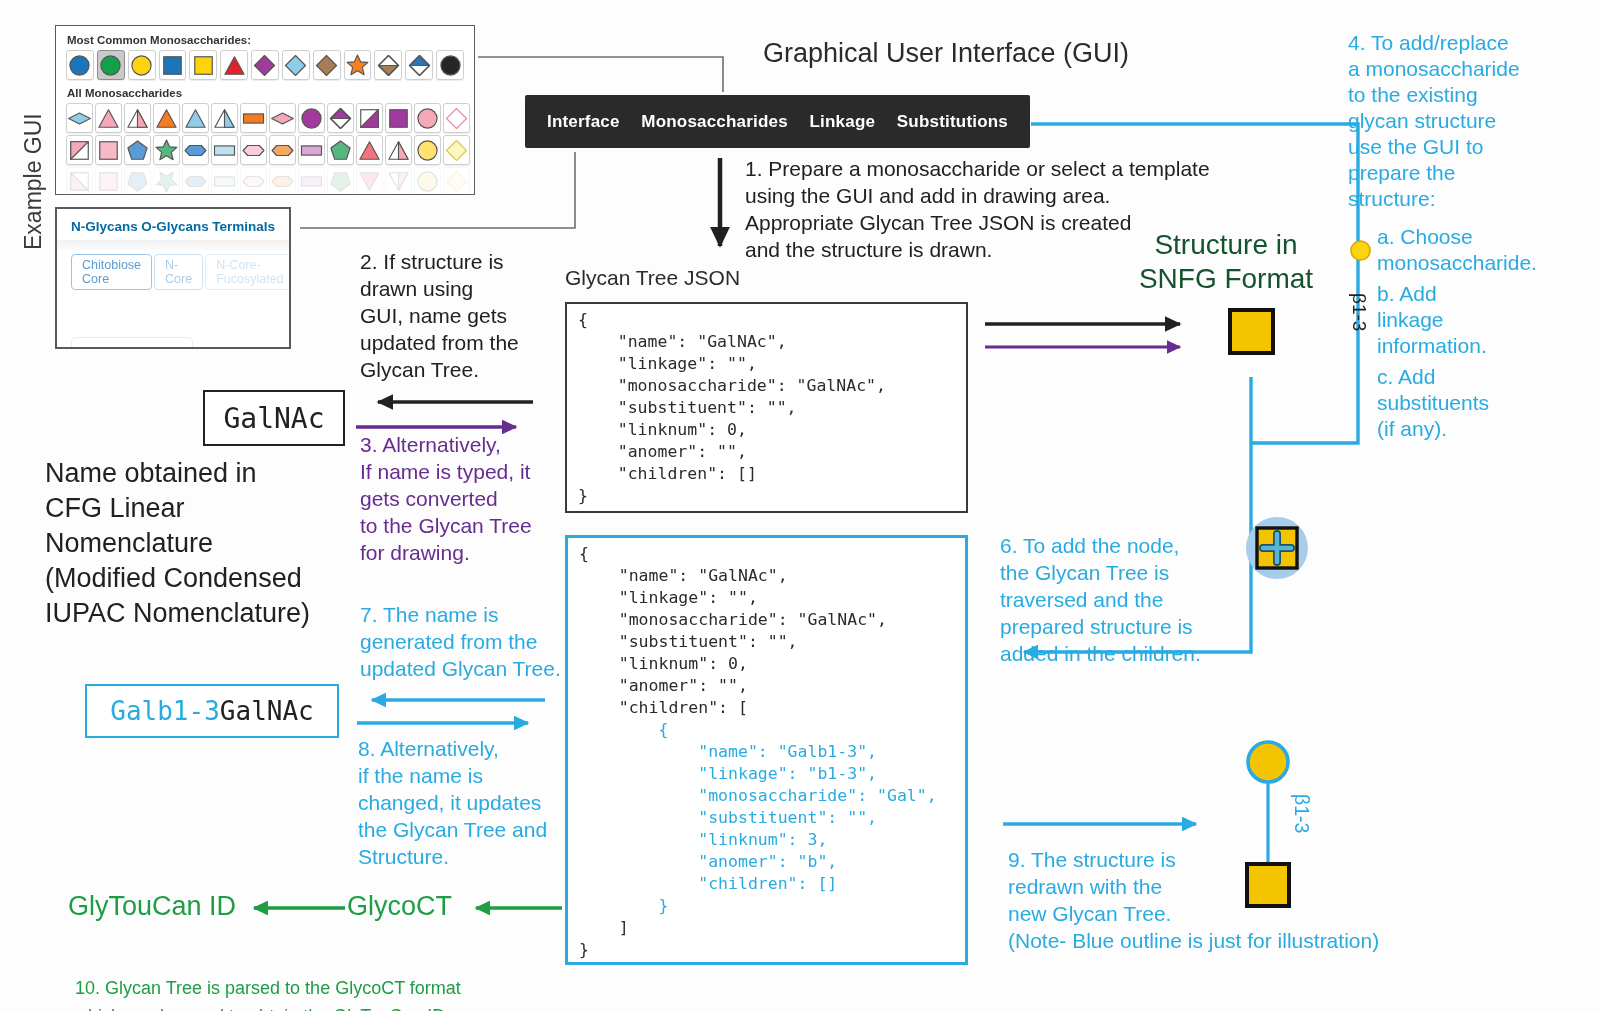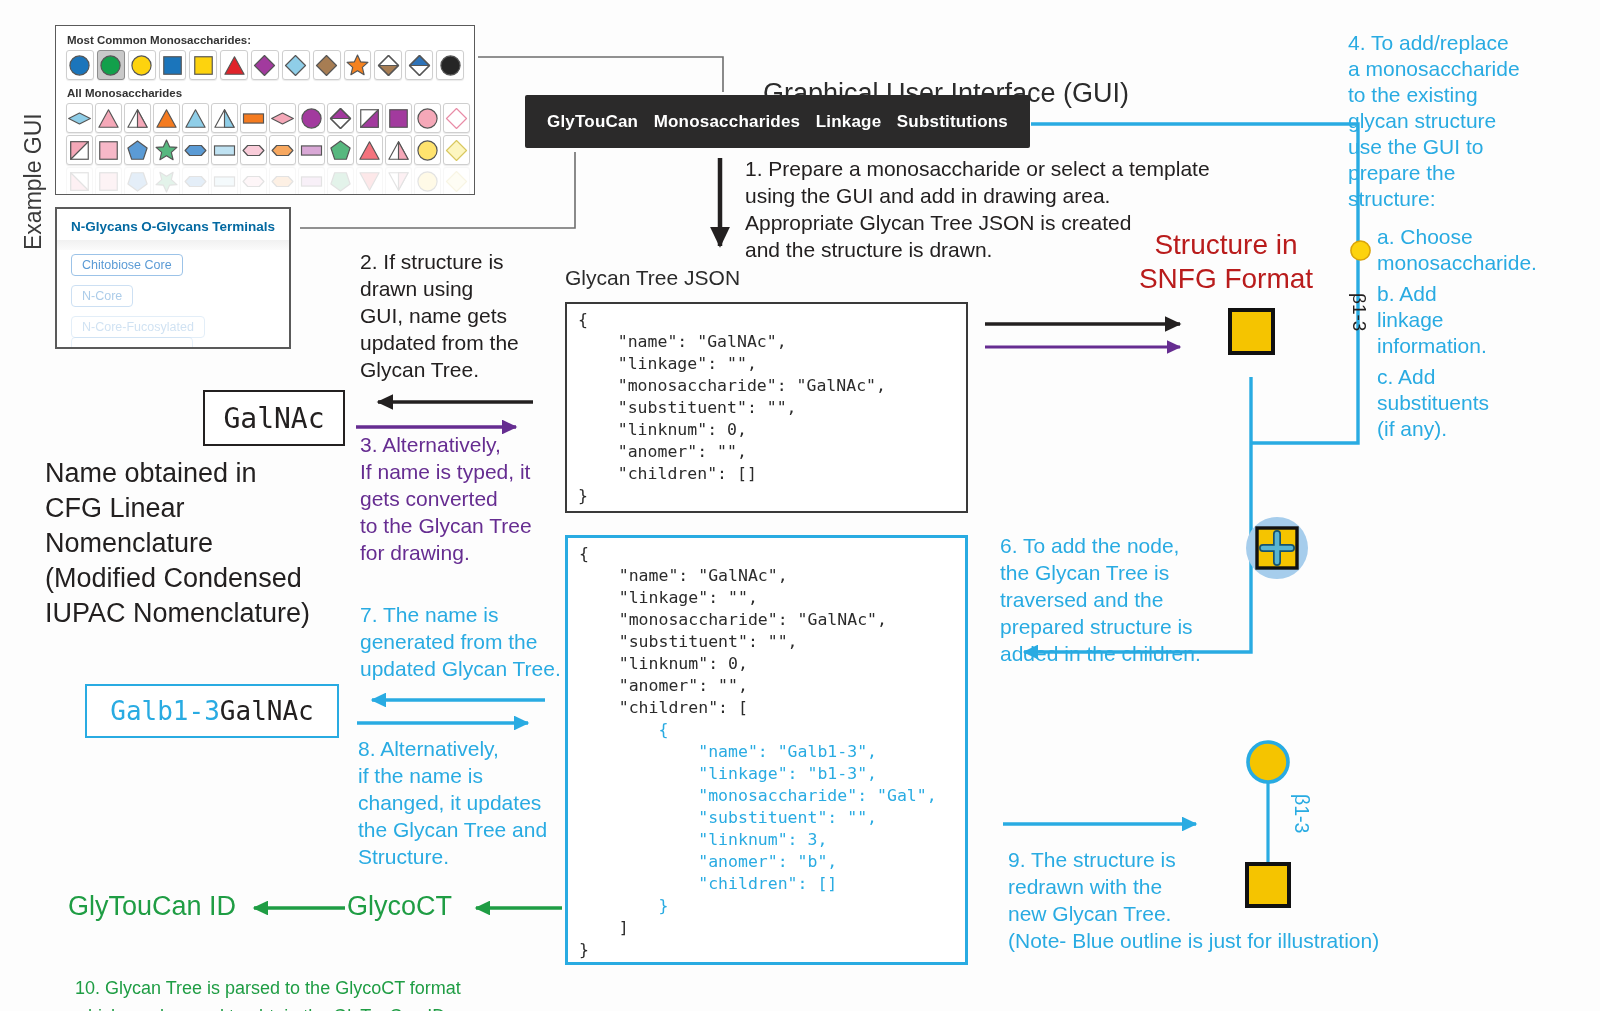--- a/index.html
+++ b/index.html
@@ -24,30 +24,30 @@
   .shape-row.all{gap:2px;margin-bottom:2px;}
   .mono-cell{width:28px;height:28px;background:#fff;border:1px solid #cfcfcf;border-radius:3px;display:flex;align-items:center;justify-content:center;box-shadow:0 1px 1px rgba(0,0,0,.08);}
   .mono-cell.sel{background:#c9c9c9;border-color:#8e8e8e;}
   .faded{opacity:.16;transform:scaleY(-1);}
 
   #tmpl-panel{left:55px;top:207px;width:236px;height:142px;overflow:hidden;padding:10px 12px 0 12px;}
   .tabs{display:flex;justify-content:space-between;font-size:13.5px;font-weight:bold;color:#0369a1;padding:0 2px;}
   .tab{cursor:default;}
   .tab-sep{height:10px;margin:6px -12px 4px -12px;background:linear-gradient(#f1f1f1,#fbfbfb);}
   .tbtn{display:inline-block;font-size:12.5px;color:#5b9bd5;border:1.5px solid #9cc3e8;border-radius:4px;padding:3px 10px;margin:0 0 9px 2px;background:#fff;}
-  .tbtn-wrap{display:flex;flex-direction:column;align-items:flex-start;}
+  .tbtn-wrap{display:flex;flex-direction:row;align-items:flex-end;}
   .ghost-btn{position:absolute;left:14px;bottom:-16px;width:120px;height:24px;border:1.5px solid #9cc3e8;border-radius:4px;opacity:.25;}
 
-  #title{left:763px;top:38px;font-size:27px;color:#2b2b2b;margin-top:40px;}
+  #title{left:763px;top:38px;font-size:27px;color:#2b2b2b;}
   #menu{left:525px;top:95px;width:505px;height:53px;background:#2b2a2a;border-radius:2px;display:flex;align-items:center;justify-content:space-between;padding:0 22px;box-sizing:border-box;}
   .menu-item{color:#fff;font-size:17px;font-weight:600;letter-spacing:.2px;}
 
   
   #h-json{left:565px;top:266px;font-size:21px;color:#2b2b2b;}
-  #h-snfg{left:1120px;top:228px;width:212px;text-align:center;font-size:28px;line-height:34px;white-space:pre-line;color:#b91c1c;}
+  #h-snfg{left:1120px;top:228px;width:212px;text-align:center;font-size:28px;line-height:34px;white-space:pre-line;color:#14532d;}
   #cfg-name{left:45px;top:456px;font-size:27px;line-height:35px;white-space:pre-line;color:#232020;}
 
   .codebox{box-sizing:border-box;background:#fff;font-family:"DejaVu Sans Mono","Liberation Mono",monospace;font-size:16.5px;line-height:22px;white-space:pre;color:#2b2b2b;padding:5px 11px;margin:0;}
   #json1{left:565px;top:302px;width:403px;height:211px;border:2px solid #3a3a3a;}
   #json2{left:565px;top:535px;width:403px;height:430px;border:3px solid #29abe2;}
   #json2 span{display:block;}
 
   #name1box{left:203px;top:390px;width:138px;height:52px;border:2px solid #232020;background:#fff;display:flex;align-items:center;justify-content:center;font-size:28px;}
   #name2box{left:85px;top:684px;width:250px;height:50px;border:2.5px solid #29abe2;background:#fff;display:flex;align-items:center;justify-content:center;font-size:26px;}
 
@@ -450,21 +450,21 @@
     <div class="tbtn-wrap">
         <div class="tbtn" style="opacity: 1;">Chitobiose Core</div>
         <div class="tbtn" style="opacity: 0.5;">N-Core</div>
         <div class="tbtn" style="opacity: 0.28;">N-Core-Fucosylated</div>
       </div>
     <div class="ghost-btn"></div>
   </div>
 
   <div class="abs" id="title">Graphical User Interface (GUI)</div>
   <div class="abs" id="menu">
-      <div class="menu-item">GlyTouCan</div>
+      <div class="menu-item">Interface</div>
       <div class="menu-item">Monosaccharides</div>
       <div class="menu-item">Linkage</div>
       <div class="menu-item">Substitutions</div>
     </div>
 
   <div class="abs" id="h-json">Glycan Tree JSON</div>
   <div class="abs" id="h-snfg">Structure in
 SNFG Format</div>
   <div class="abs" id="cfg-name">Name obtained in
 CFG Linear

